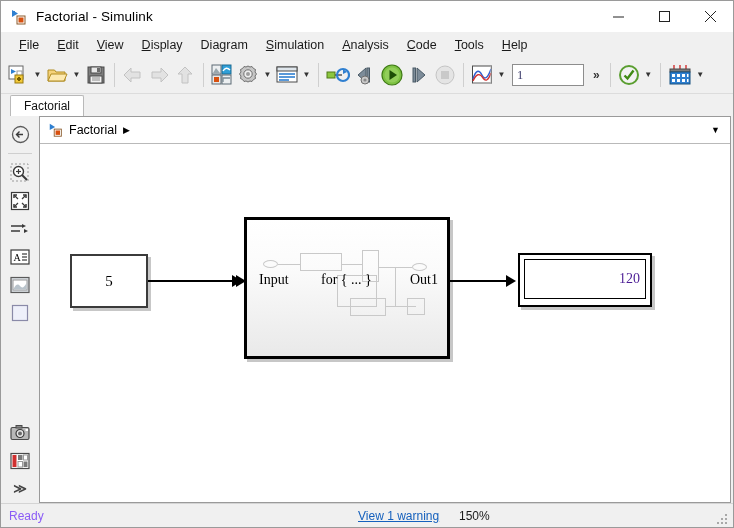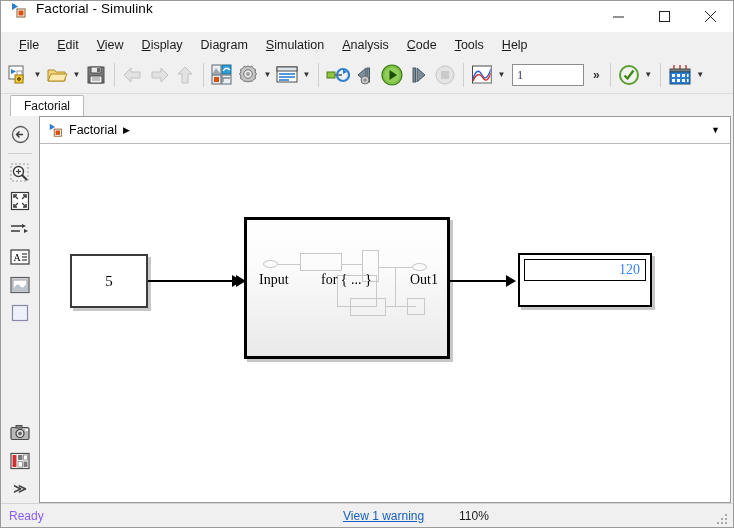--- a/index.html
+++ b/index.html
@@ -17,21 +17,21 @@
     display: flex;
     flex-direction: column;
     border: 1px solid #9a9a9a;
   }
 
   
   .titlebar {
     height: 31px;
     background: #ffffff;
     display: flex;
-    align-items: flex-start;
+    align-items: center;
     flex: 0 0 auto;
     position: relative;
   }
   .title-icon { width: 26px; margin-left: 9px; display: flex; align-items: center; }
   .title-text {
     font-size: 13.5px; color: #000;
     margin-left: 0px; letter-spacing: .1px;
   }
   .win-btns { margin-left: auto; display: flex; height: 31px; }
   .win-btn {
@@ -162,25 +162,25 @@
   .mini-port {
     position: absolute; border: 1px solid #c9c9c9;
     border-radius: 50%; background: transparent;
   }
 
   .disp-blk {
     border: 2px solid #000; background: #fff;
     position: absolute;
   }
   .disp-inner {
-    position: absolute; left: 4px; right: 4px; top: 4px; height: 22px;
+    position: absolute; left: 4px; right: 4px; top: 4px; height: 40px;
     border: 1px solid #000; background: #fff;
     display: flex; align-items: center; justify-content: flex-end;
     padding-right: 5px;
-    font-size: 14px; color: #3b82f6;
+    font-size: 14px; color: #4c1d95;
     font-family: "Liberation Serif", serif;
   }
 
   .wire { position: absolute; height: 1.5px; background: #000; }
   .arrow {
     position: absolute; width: 0; height: 0;
     border-top: 6px solid transparent;
     border-bottom: 6px solid transparent;
     border-left: 10px solid #000;
   }
@@ -189,21 +189,21 @@
   .statusbar {
     height: 24px; background: #f0f0f0;
     display: flex; align-items: center;
     padding: 0 8px; flex: 0 0 auto;
     border-top: 1px solid #d4d4d4;
     position: relative;
   }
   .st-ready { font-size: 12px; color: #8b5cf6; }
   .st-warning {
     font-size: 12px; color: #1560bd; text-decoration: underline;
-    position: absolute; left: 342px;
+    position: absolute; left: 357px;
   }
   .st-zoom { font-size: 12px; color: #1a1a1a; position: absolute; left: 458px; }
   .st-solver { font-size: 12px; color: #1560bd; position: absolute; right: 24px; }
   .grip { position: absolute; right: 4px; bottom: 3px; width: 12px; height: 12px; }
 </style>
 </head>
 <body>
 
 <div id="app">
 
@@ -594,21 +594,21 @@
           </div>
         </div>
 
       </div>
     </div>
   </div>
 
   <div class="statusbar">
     <span class="st-ready">Ready</span>
     <span class="st-warning">View 1 warning</span>
-    <span class="st-zoom">110%</span>
+    <span class="st-zoom">150%</span>
     <span class="grip">
       <svg width="12" height="12" viewBox="0 0 12 12">
         <g fill="#a8a8a8">
           <rect x="8" y="8" width="2" height="2"></rect>
             <rect x="4" y="8" width="2" height="2"></rect>
           <rect x="8" y="4" width="2" height="2"></rect>
             <rect x="0" y="8" width="2" height="2"></rect>
           <rect x="4" y="4" width="2" height="2"></rect>
             <rect x="8" y="0" width="2" height="2"></rect>
         </g>

